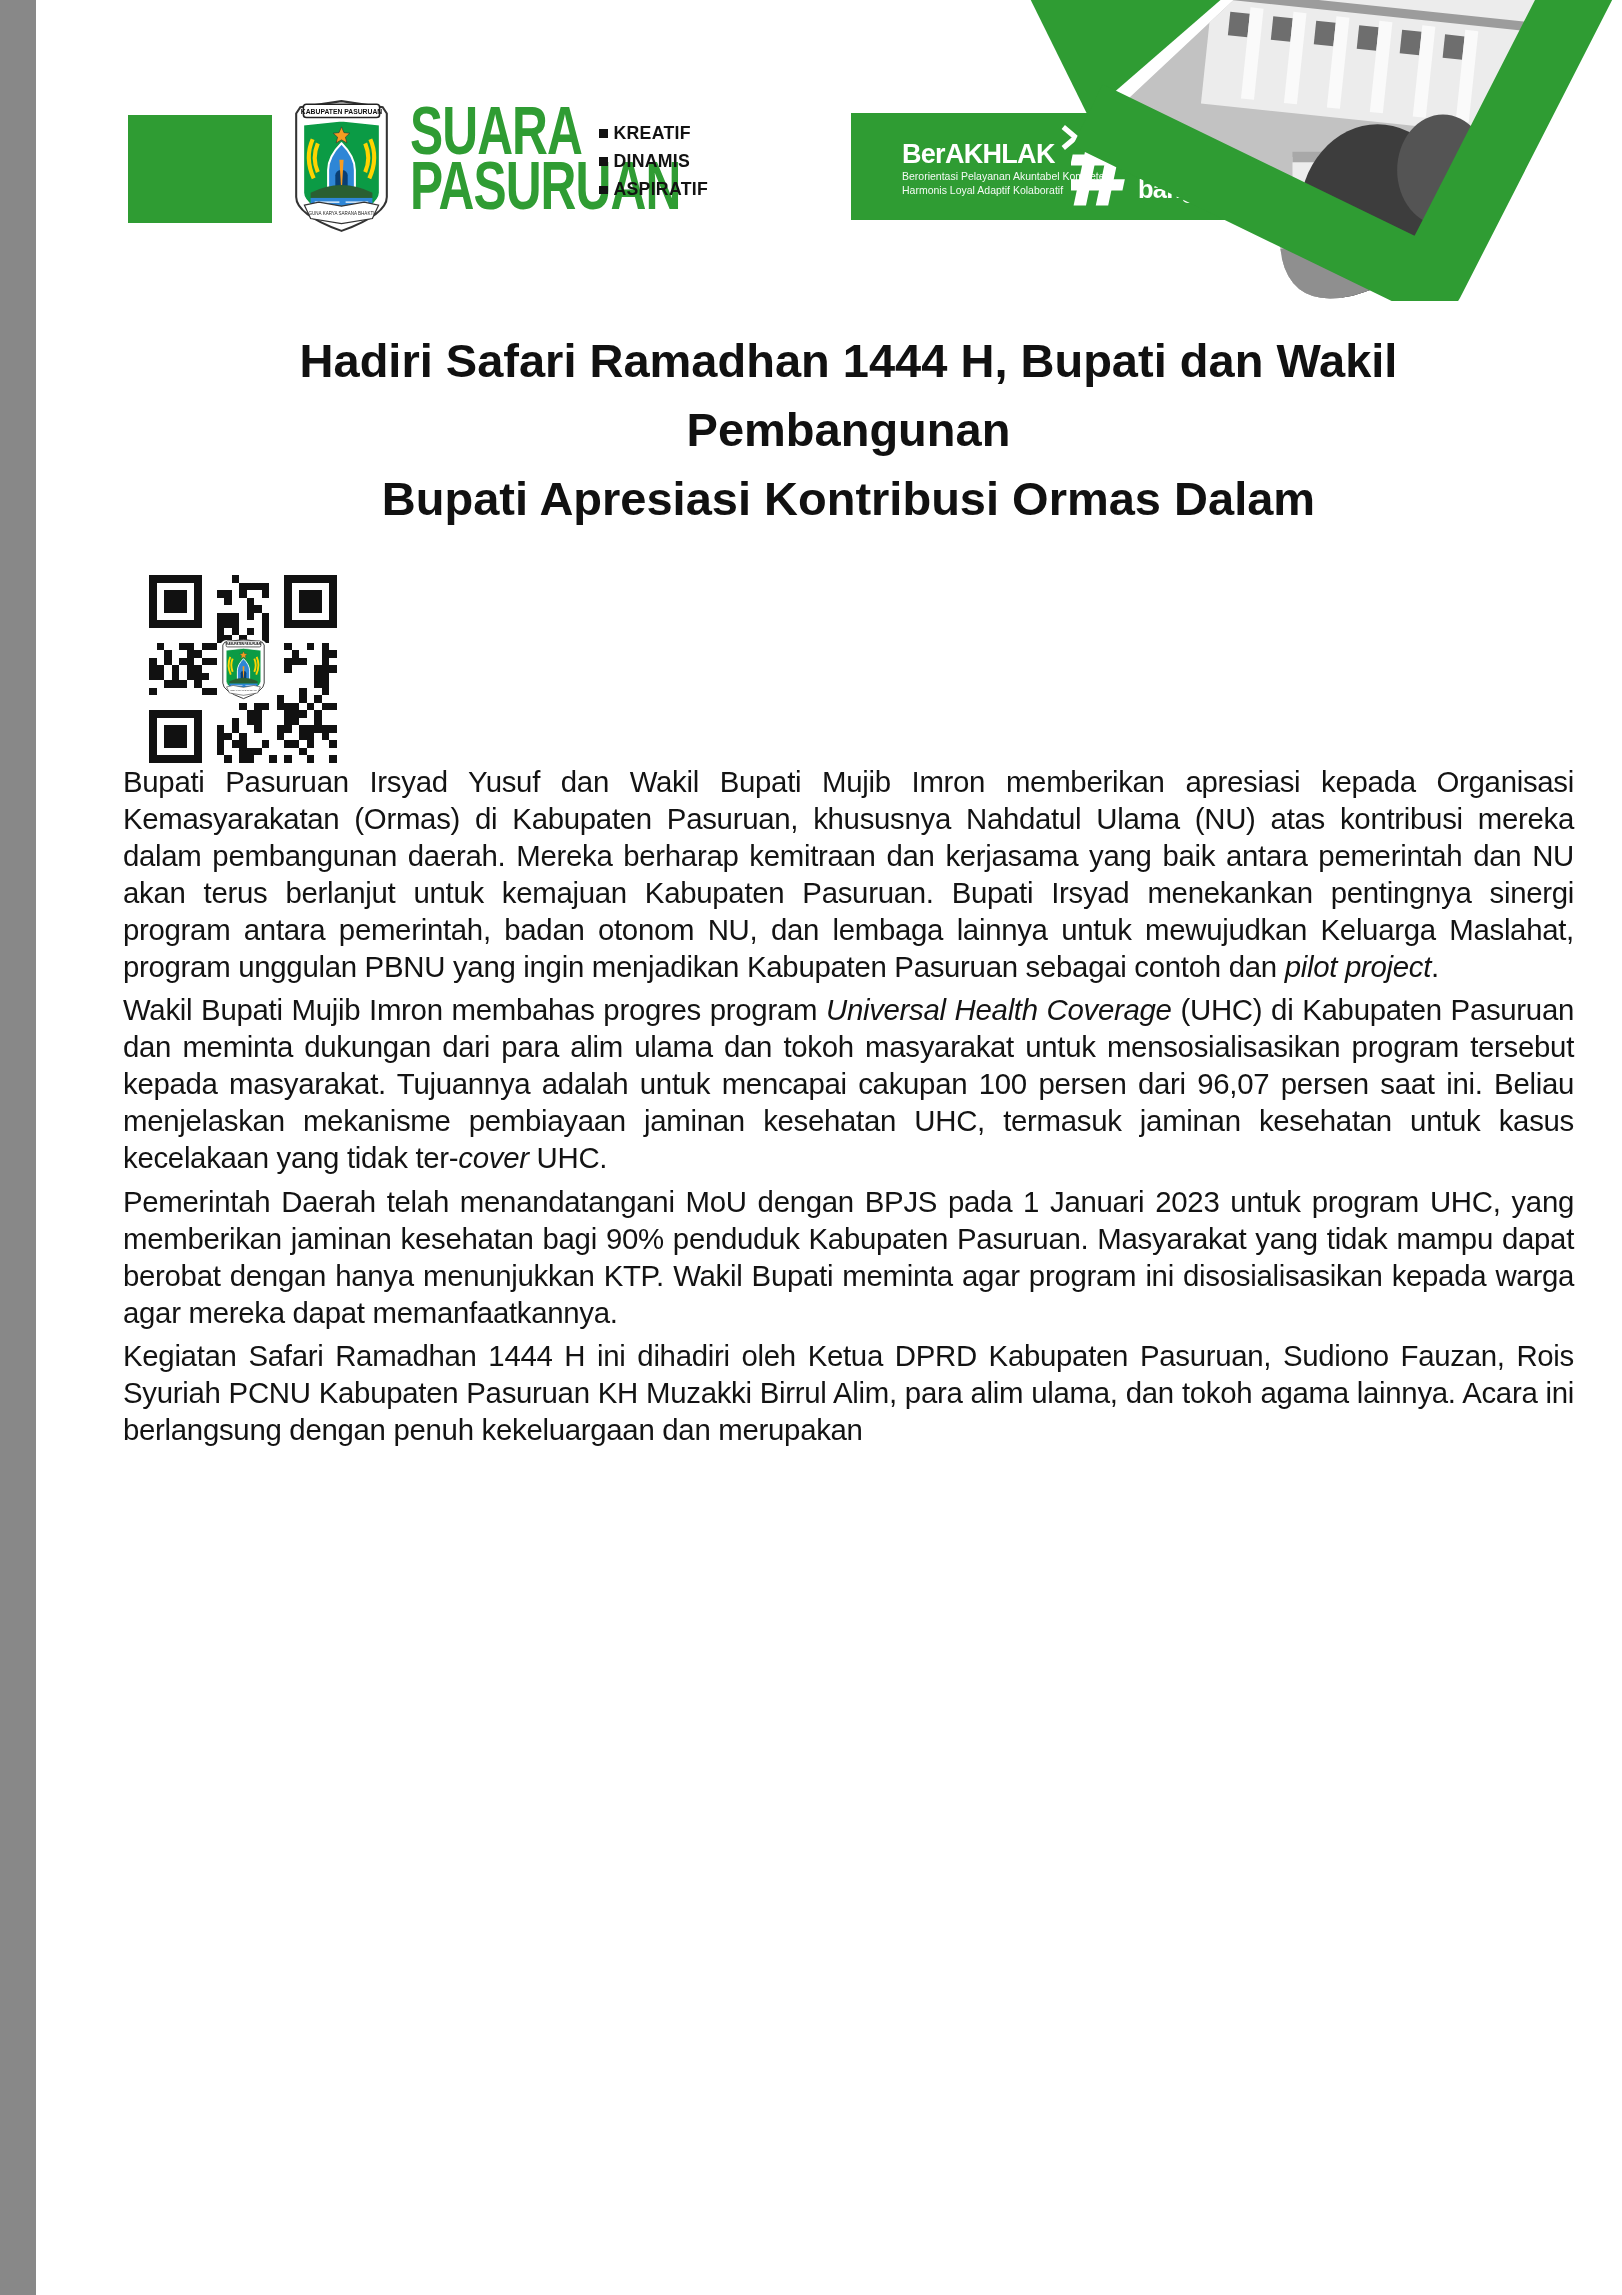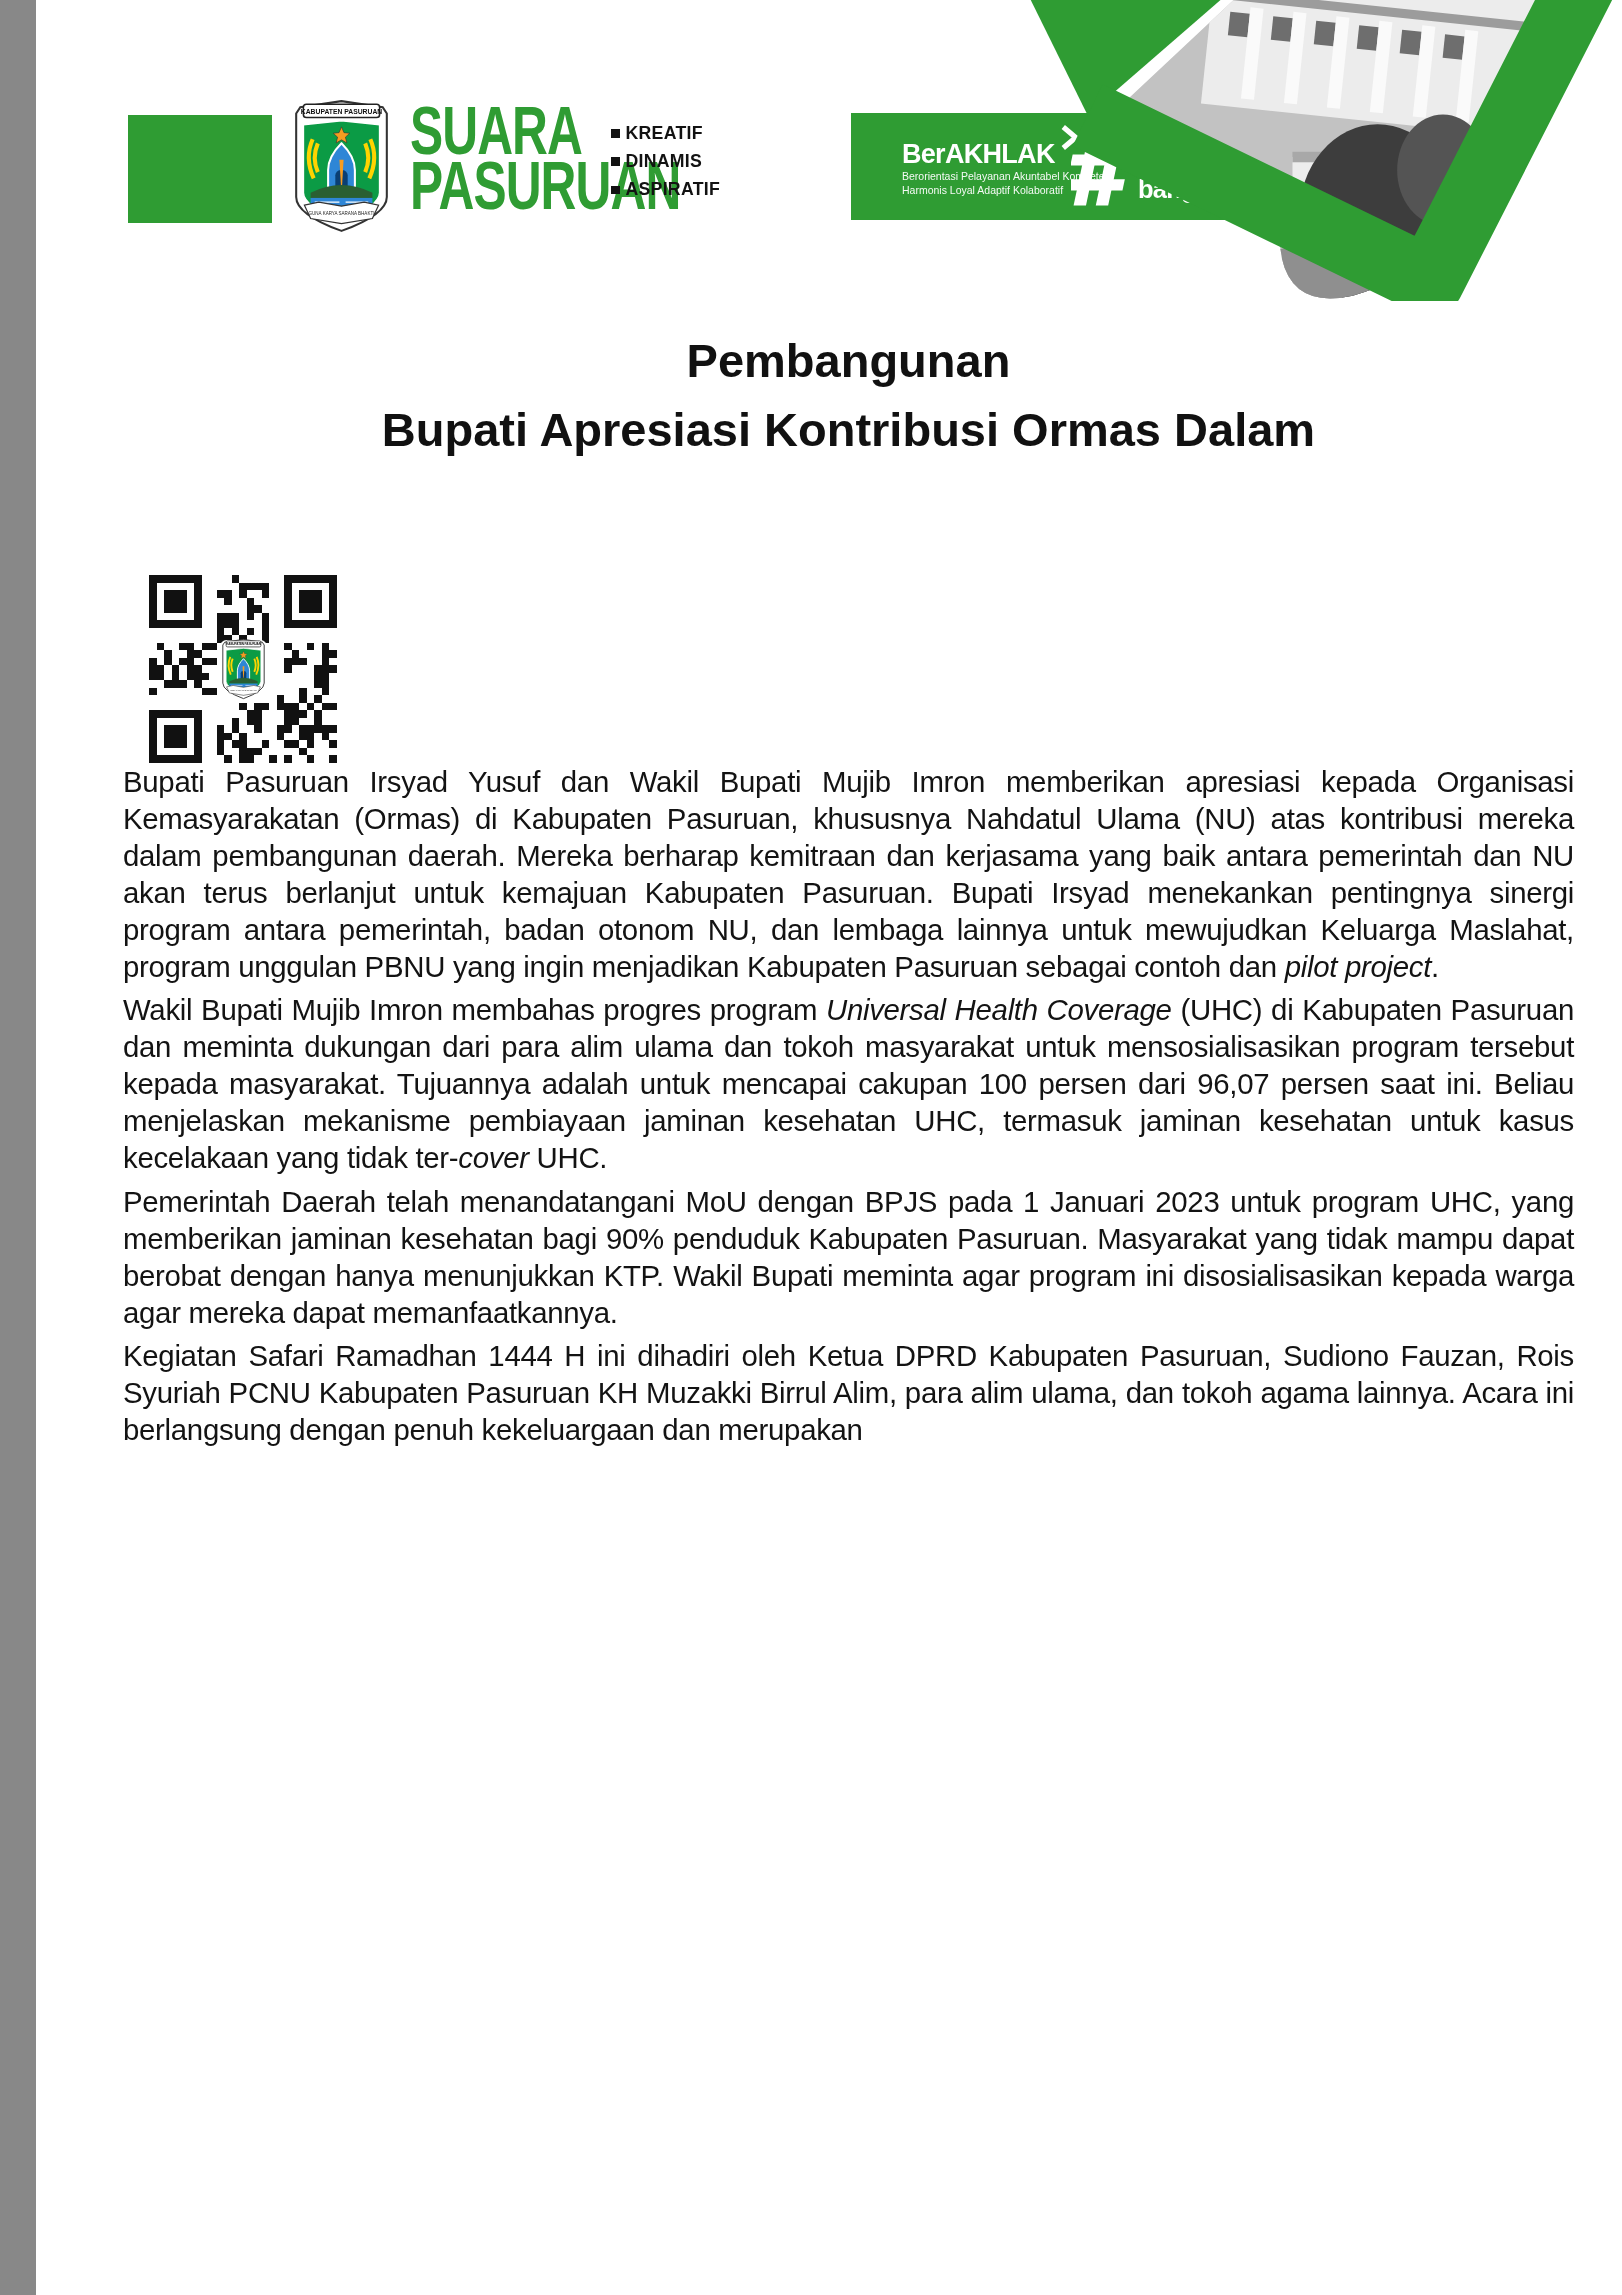--- a/index.html
+++ b/index.html
@@ -4,21 +4,21 @@
 <style>
   html,body{margin:0;padding:0;background:#888;}
   #page{position:relative;width:1623px;height:2295px;background:#ffffff;overflow:hidden;
         font-family:"Liberation Sans",sans-serif;color:#141414;margin-left:36px;}
   
   .green-block{position:absolute;left:92px;top:115px;width:144px;height:108px;background:#2f9c33;}
   .crest{position:absolute;left:254px;top:98px;width:103px;height:136px;}
   .wordmark{position:absolute;left:374px;top:103px;color:#2f9c33;font-weight:bold;
             font-size:69px;line-height:55px;letter-spacing:-1.3px;transform:scaleX(.72);
             transform-origin:left top;white-space:nowrap;}
-  .tagline{position:absolute;left:575px;top:123px;}
+  .tagline{position:absolute;left:563px;top:123px;}
   .tagline .tag{display:flex;align-items:center;gap:5.9px;margin-bottom:7.2px;}
   .tagline .bullet{width:8.5px;height:8.5px;background:#121212;flex:0 0 auto;}
   .tagline .lbl{font-size:17.7px;font-weight:bold;letter-spacing:0.3px;color:#121212;white-space:nowrap;}
   .banner{position:absolute;left:815px;top:113px;width:599px;height:107px;background:#2f9c33;}
   .berakhlak{position:absolute;left:51px;top:26px;color:#fff;}
   .berakhlak .t{font-size:27px;font-weight:bold;letter-spacing:-0.7px;line-height:31px;white-space:nowrap;}
   .berakhlak .arrow{position:absolute;left:158px;top:-14.4px;}
   .berakhlak .s{font-size:10.5px;line-height:13.7px;opacity:.95;white-space:nowrap;}
   .hashtag{position:absolute;left:220px;top:18.3px;display:flex;gap:7.9px;align-items:flex-start;}
   .hashtag .words div{font-size:25.5px;line-height:23.6px;font-weight:bold;color:#fff;letter-spacing:-0.7px;}
@@ -152,20 +152,21 @@
         <ellipse cx="560" cy="330" rx="120" ry="140" fill="#3d3d3d"></ellipse>
         <ellipse cx="660" cy="260" rx="70" ry="85" fill="#545454"></ellipse>
         <ellipse cx="470" cy="420" rx="120" ry="45" fill="#8f8f8f"></ellipse>
       </g>
       <polygon points="30,0 320,0 117,176" fill="#2f9c33"></polygon>
       <path d="M117,176 L640,430 L880,-40" fill="none" stroke="#2f9c33" stroke-width="105" stroke-linejoin="round"></path>
     </svg>
   </div>
 
   <div class="title">
+    <div>Hadiri Safari Ramadhan 1444 H, Bupati dan Wakil</div>
     <div>Pembangunan</div>
     <div>Bupati Apresiasi Kontribusi Ormas Dalam</div>
   </div>
 
   <div class="article">
 
 
     <div class="qr-wrap">
       <svg id="qr-svg" viewBox="0 0 25 25" shape-rendering="crispEdges">
           <rect x="0" y="0" width="25" height="25" fill="#ffffff"></rect>

